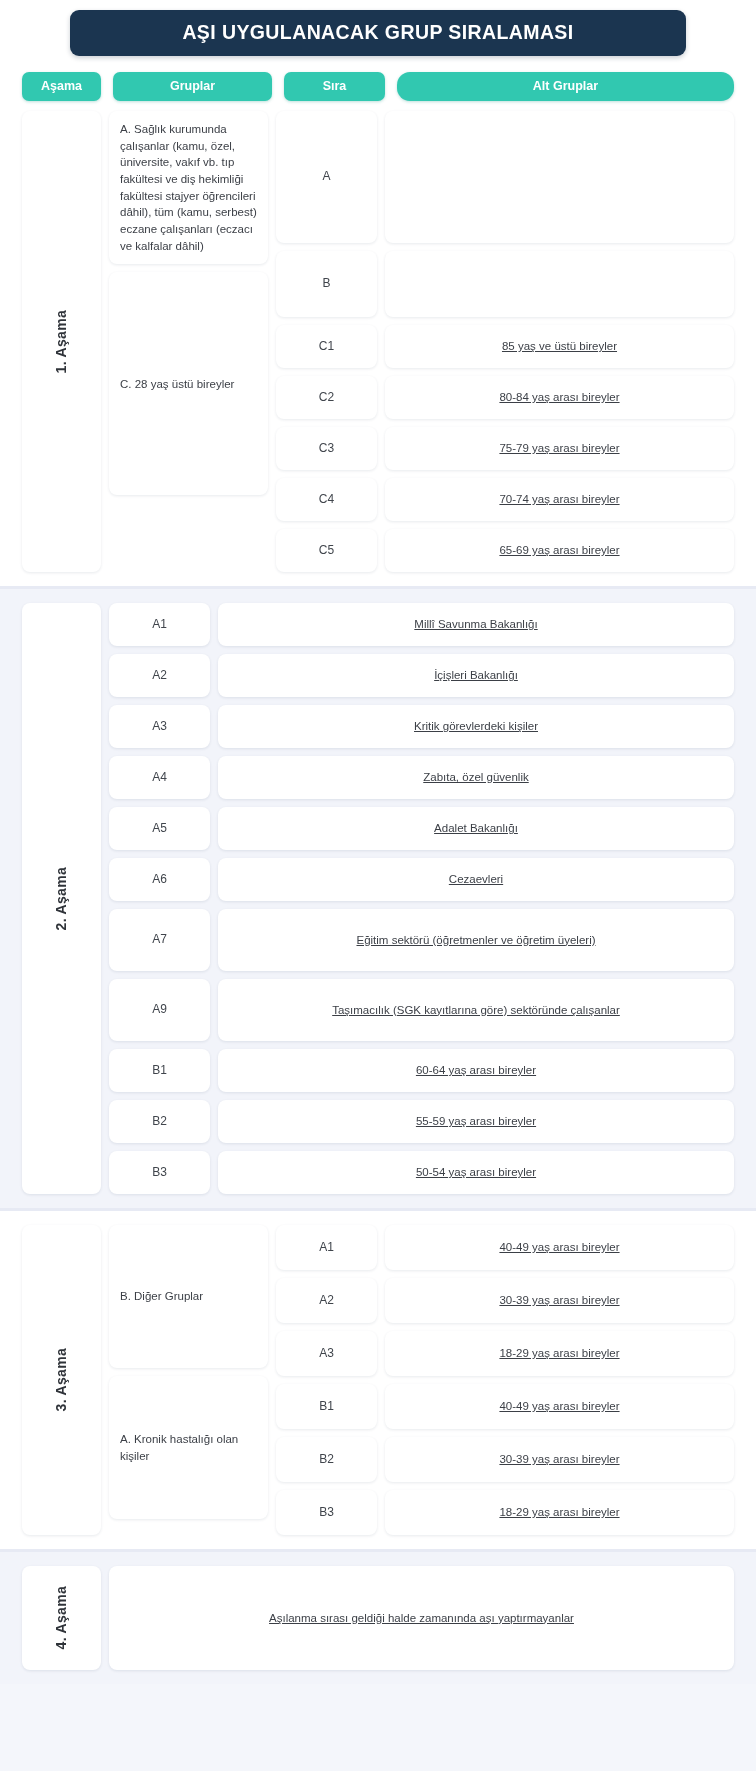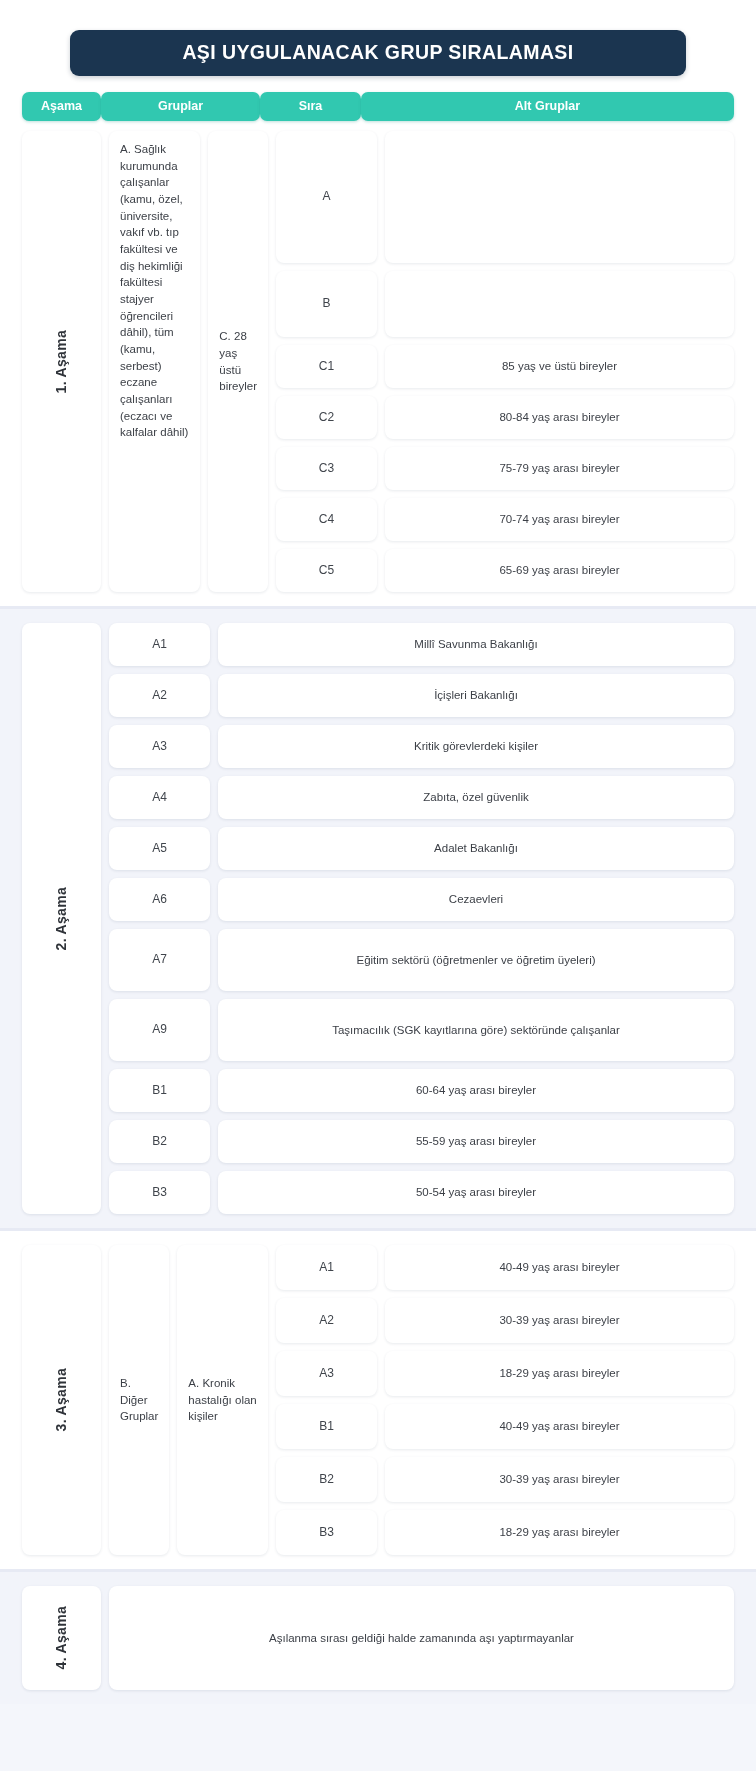--- a/index.html
+++ b/index.html
@@ -25,55 +25,54 @@
   .band.tint { background: #f2f4fa; }
   .band.plain { background: #ffffff; }
   .band-inner {
     padding: 0 22px 14px 22px;
   }
 
   
   .title-wrap {
     padding: 10px 70px 16px 70px;
     background: #ffffff;
-    margin-top: 20px;
   }
   .title-bar {
     background: #1b3550;
     color: #ffffff;
     border-radius: 9px;
     text-align: center;
     font-size: 19.5px;
     font-weight: bold;
     letter-spacing: 0.4px;
     padding: 11px 6px 12px 6px;
     box-shadow: 0 2px 5px rgba(20,35,60,0.22);
   }
 
   
   .head-row {
     display: flex;
-    gap: 0;
+    gap: 12px;
     padding: 0 22px 10px 22px;
     background: #ffffff;
   }
   .pill {
     background: #31c8b0;
     color: #ffffff;
     font-weight: bold;
     font-size: 12.5px;
     text-align: center;
     border-radius: 7px;
     padding: 7px 2px 8px 2px;
     box-shadow: 0 1px 3px rgba(40,150,135,0.30);
   }
   .col-asama  { width: 79px;  flex: 0 0 79px; }
   .col-grup   { width: 159px; flex: 0 0 159px; }
   .col-sira   { width: 101px; flex: 0 0 101px; }
-  .col-alt    { flex: 1 1 auto; }
+  .col-alt    { flex: 1 1 auto; border-radius: 13px; }
 
   
   .stage {
     display: flex;
     gap: 8px;
     align-items: stretch;
   }
   .cell {
     background: #ffffff;
     border-radius: 8px;
@@ -92,21 +91,21 @@
     writing-mode: vertical-rl;
     transform: rotate(180deg);
     font-weight: bold;
     font-size: 14px;
     color: #2f3339;
     letter-spacing: 0.3px;
     white-space: nowrap;
   }
   .groups-col {
     width: 159px; flex: 0 0 159px;
-    display: flex; flex-direction: row; gap: 8px;
+    display: flex; flex-direction: column; gap: 8px;
   }
   .rows-col {
     flex: 1 1 auto;
     display: flex; flex-direction: column; gap: 8px;
   }
   .group-cell {
     padding: 10px 11px;
     align-items: flex-start;
     align-content: flex-start;
   }
@@ -124,20 +123,21 @@
     font-size: 12px;
     color: #40454c;
   }
   .alt-cell {
     flex: 1 1 auto;
     justify-content: center;
     text-align: center;
     padding: 9px 12px;
     font-size: 11.5px;
     color: #3b3f46;
+    text-decoration: underline;
   }
 
   
   .h-a   { min-height: 132px; }
   .h-b   { min-height: 66px; }
   .h-c   { min-height: 43px; }
   .h-s2  { min-height: 43px; }
   .h-s2-tall { min-height: 62px; }
   .h-s3  { min-height: 45px; }
   .h-s4  { min-height: 104px; }

